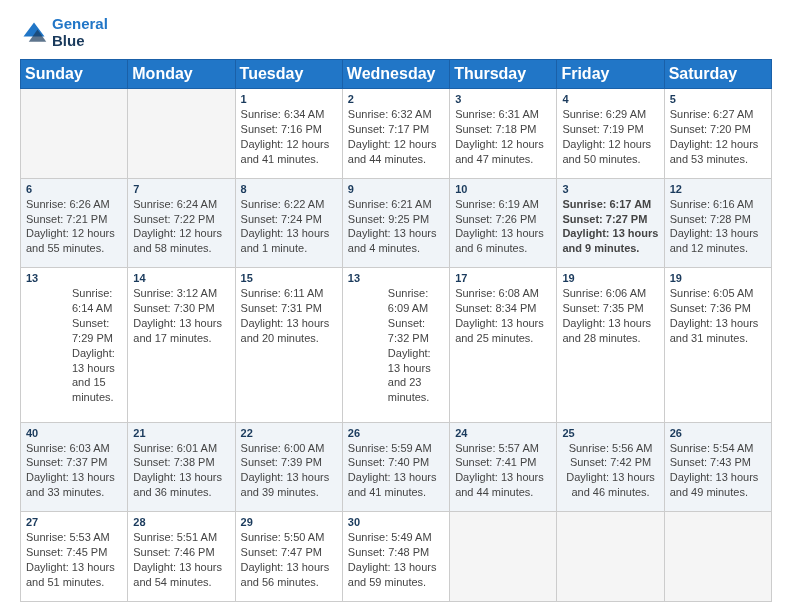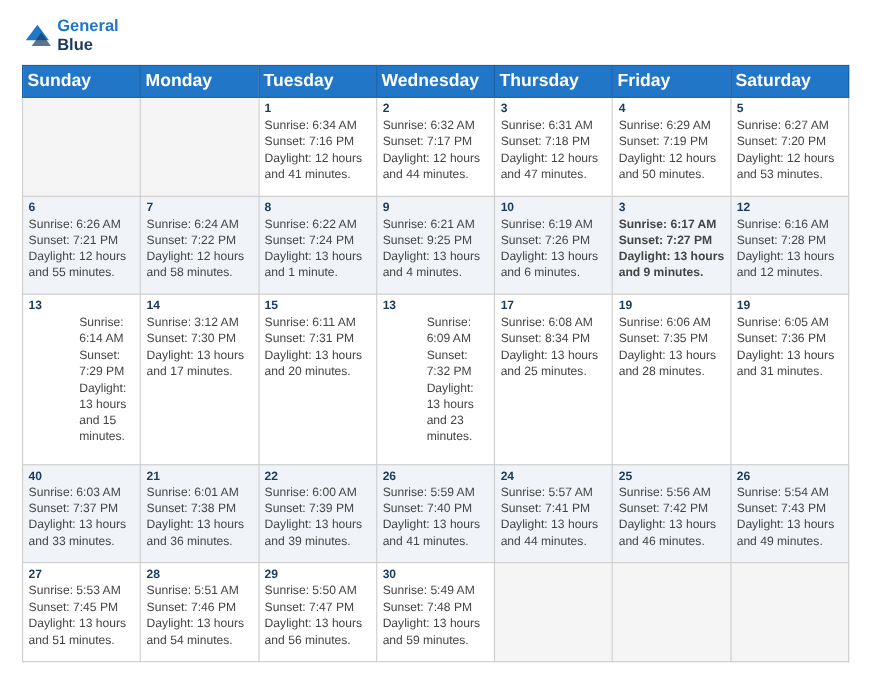--- a/index.html
+++ b/index.html
@@ -278,21 +278,21 @@
 Daylight: 13 hours and 41 minutes.</div>
           </td>
           <td>
             <div class="day-num">24</div>
             <div class="day-info" style="white-space: pre-line;">Sunrise: 5:57 AM
 Sunset: 7:41 PM
 Daylight: 13 hours and 44 minutes.</div>
           </td>
           <td>
             <div class="day-num">25</div>
-            <div class="day-info" style="white-space: pre-line;">Sunrise: 5:56 AM
+            <div class="day-info" style="white-space: pre-line; text-align: center;">Sunrise: 5:56 AM
 Sunset: 7:42 PM
 Daylight: 13 hours and 46 minutes.</div>
           </td>
           <td>
             <div class="day-num">26</div>
             <div class="day-info" style="white-space: pre-line;">Sunrise: 5:54 AM
 Sunset: 7:43 PM
 Daylight: 13 hours and 49 minutes.</div>
           </td>
         </tr>

